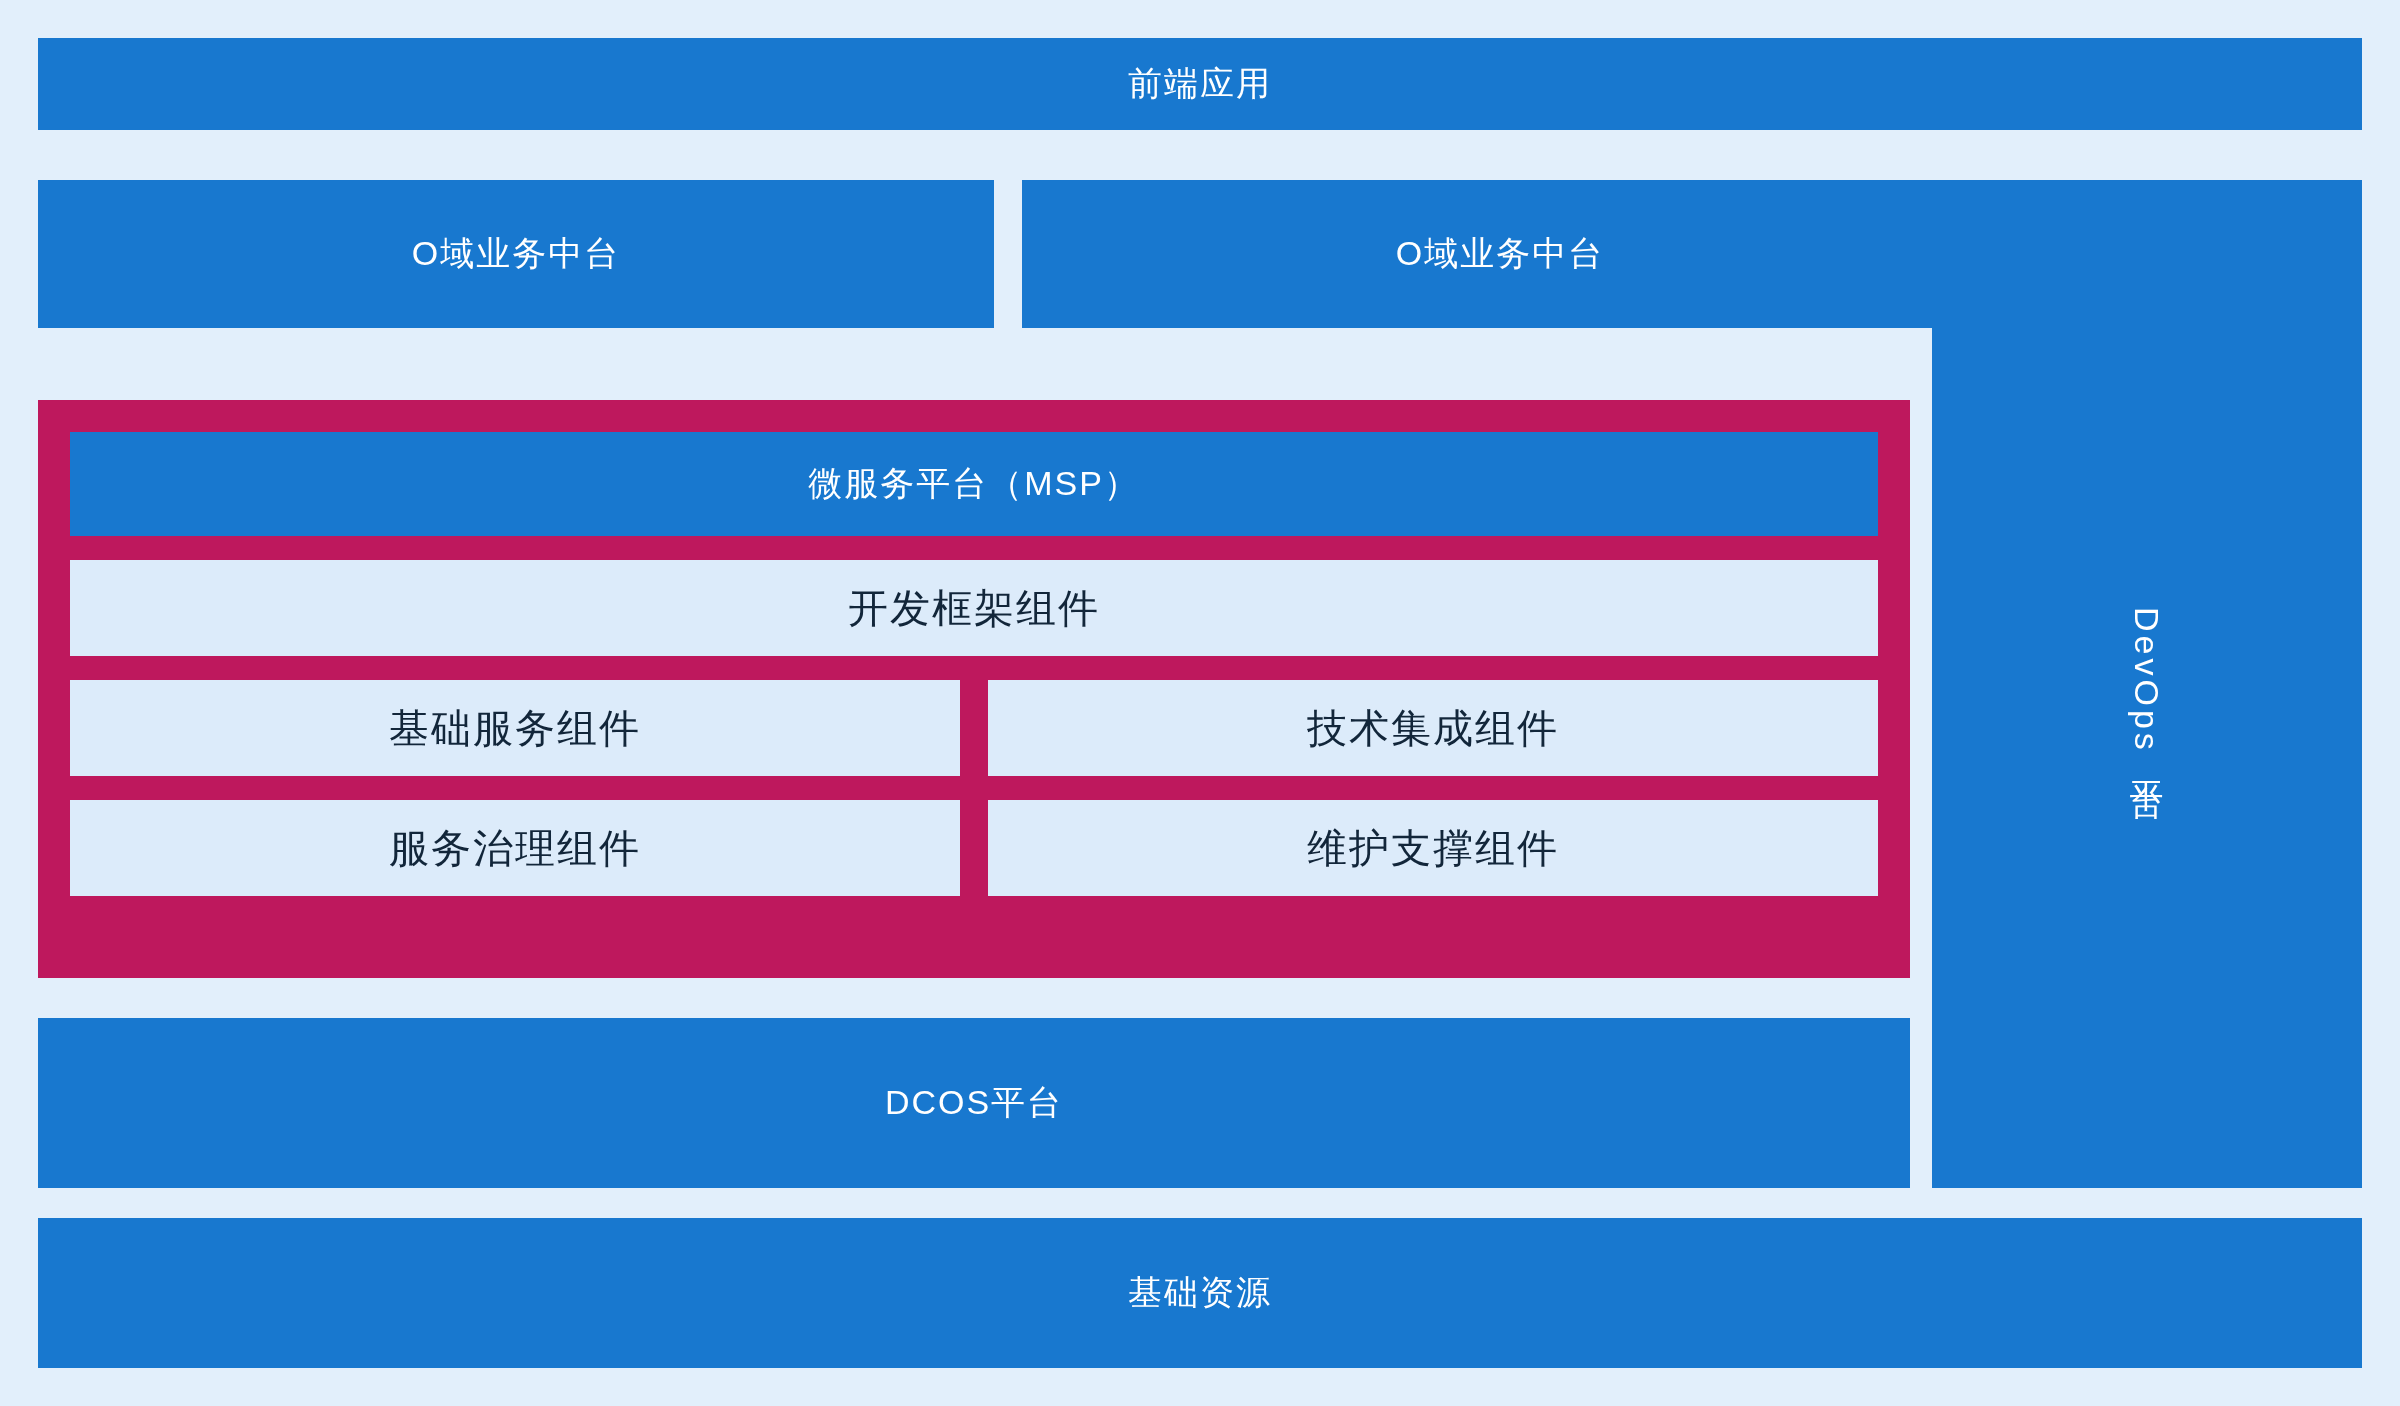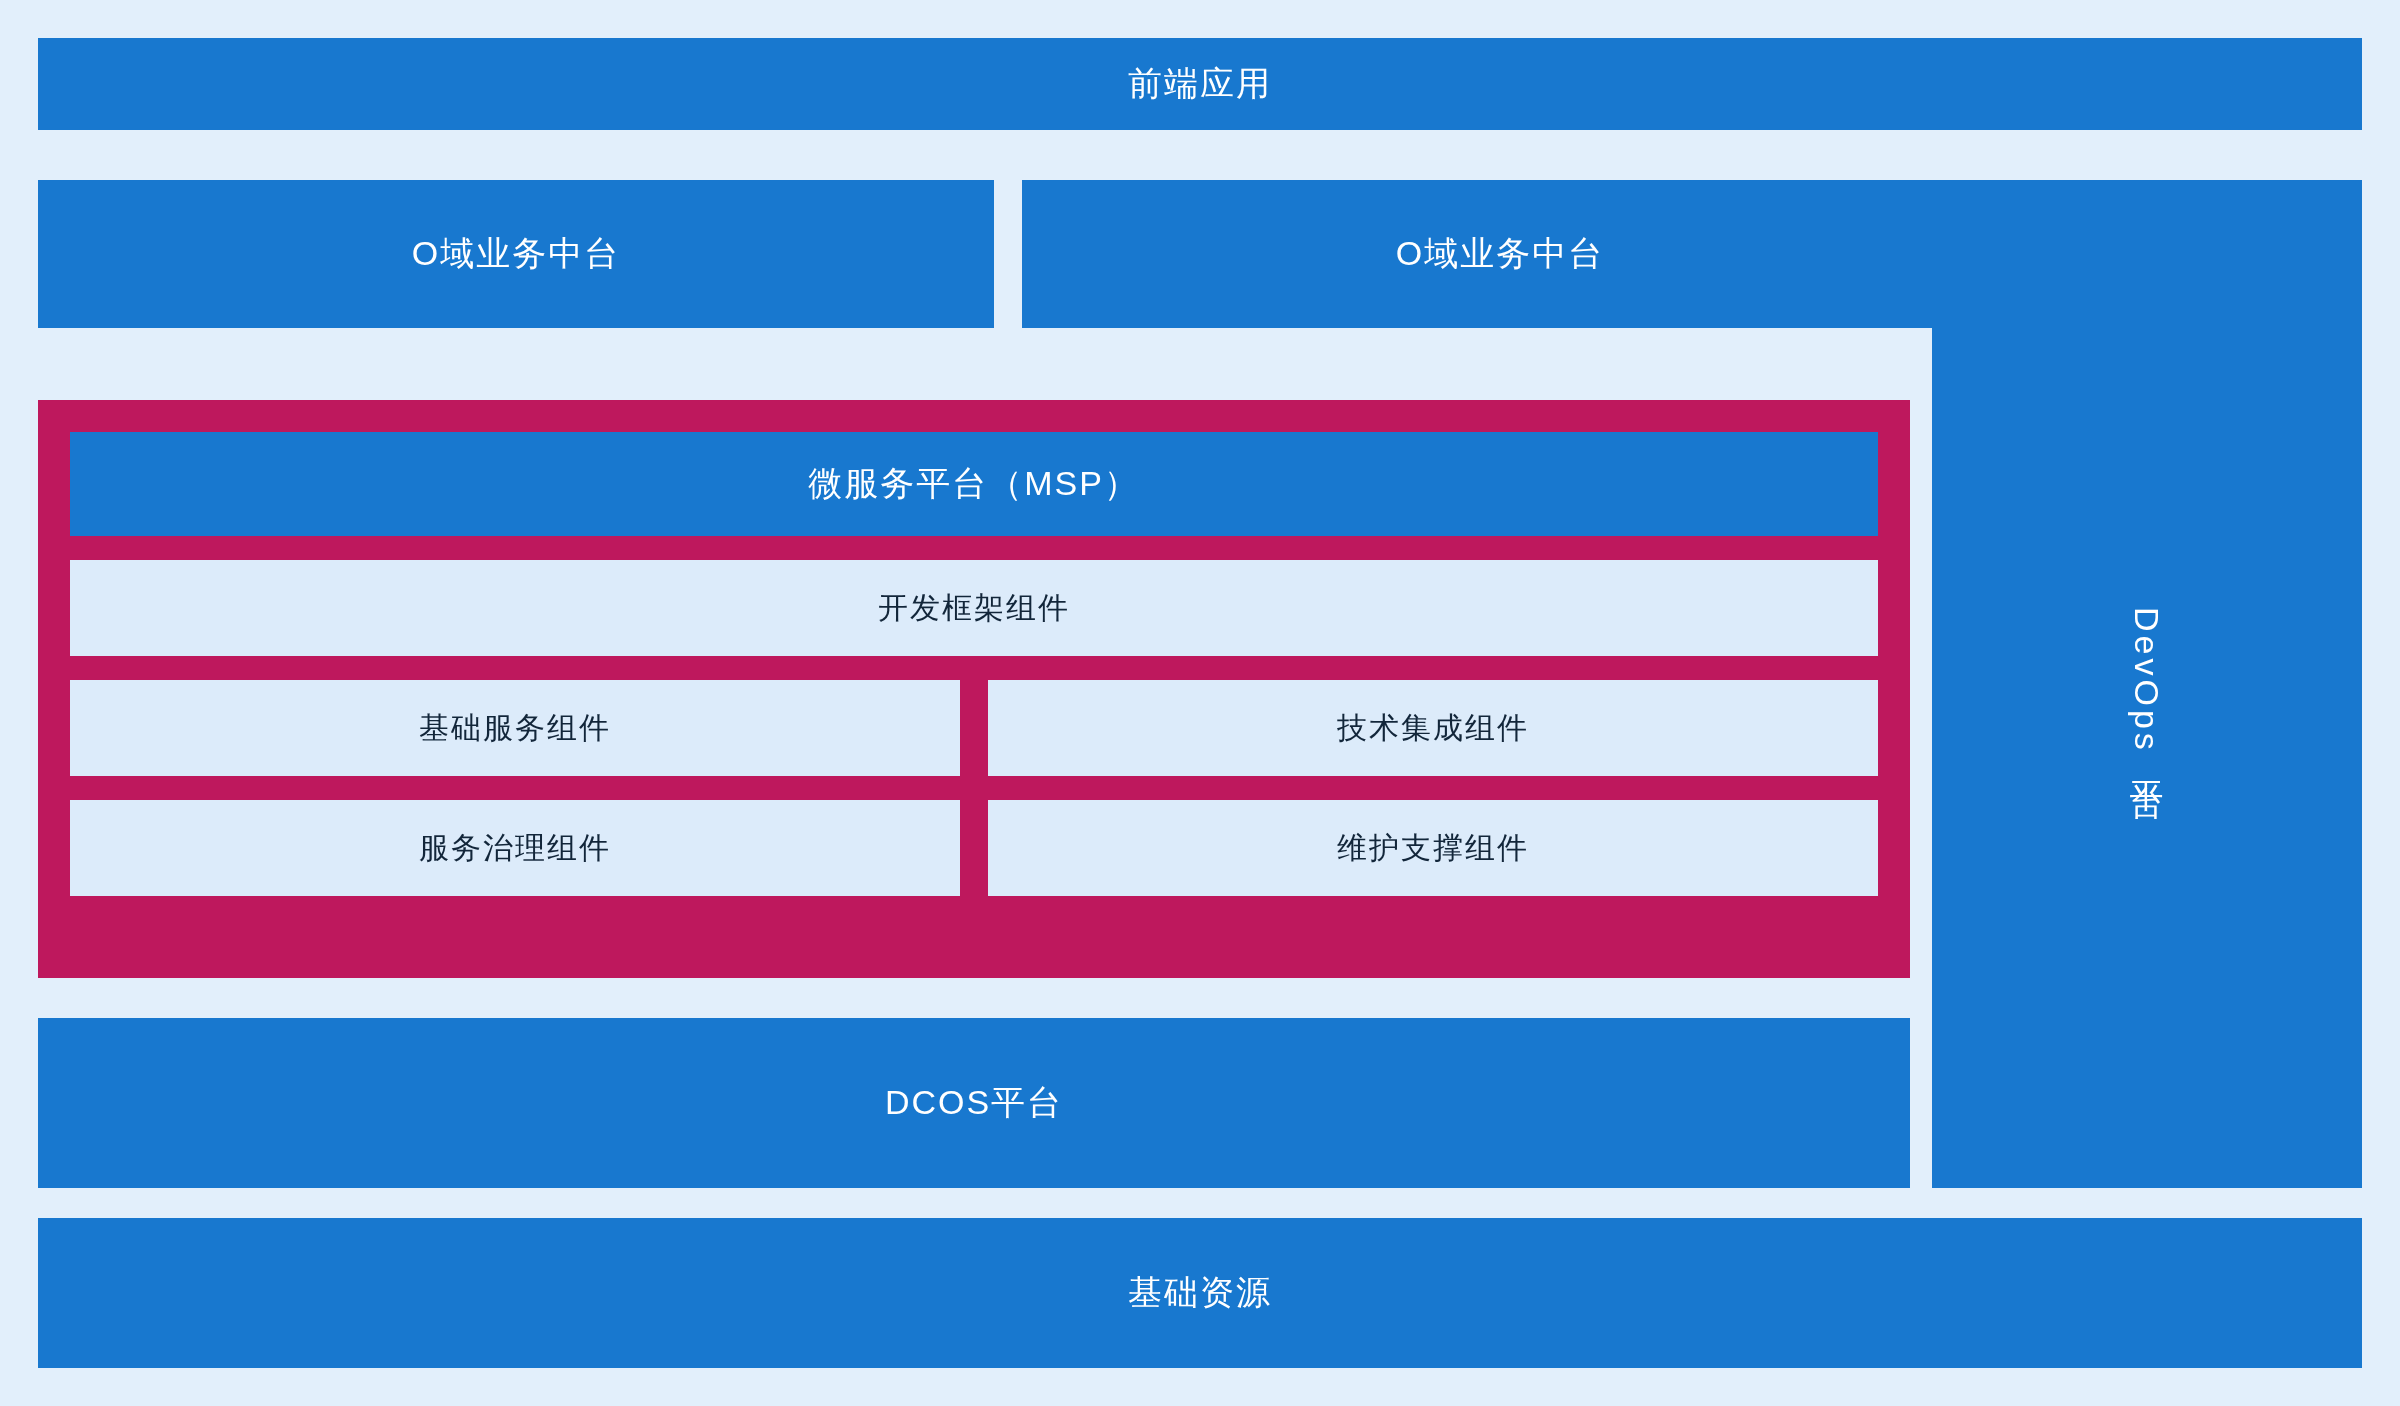--- a/index.html
+++ b/index.html
@@ -32,21 +32,21 @@
   .box-primary {
     background: #1878cf;
     color: #ffffff;
     font-size: 34px;
     font-weight: 400;
     letter-spacing: 2px;
   }
   .box-component {
     background: #dcebfa;
     color: #12263a;
-    font-size: 30px;
+    font-size: 40px;
     font-weight: 400;
     letter-spacing: 2px;
   }
 
   
   .row-front {
     position: absolute;
     left: 38px;
     top: 38px;
     width: 2324px;

